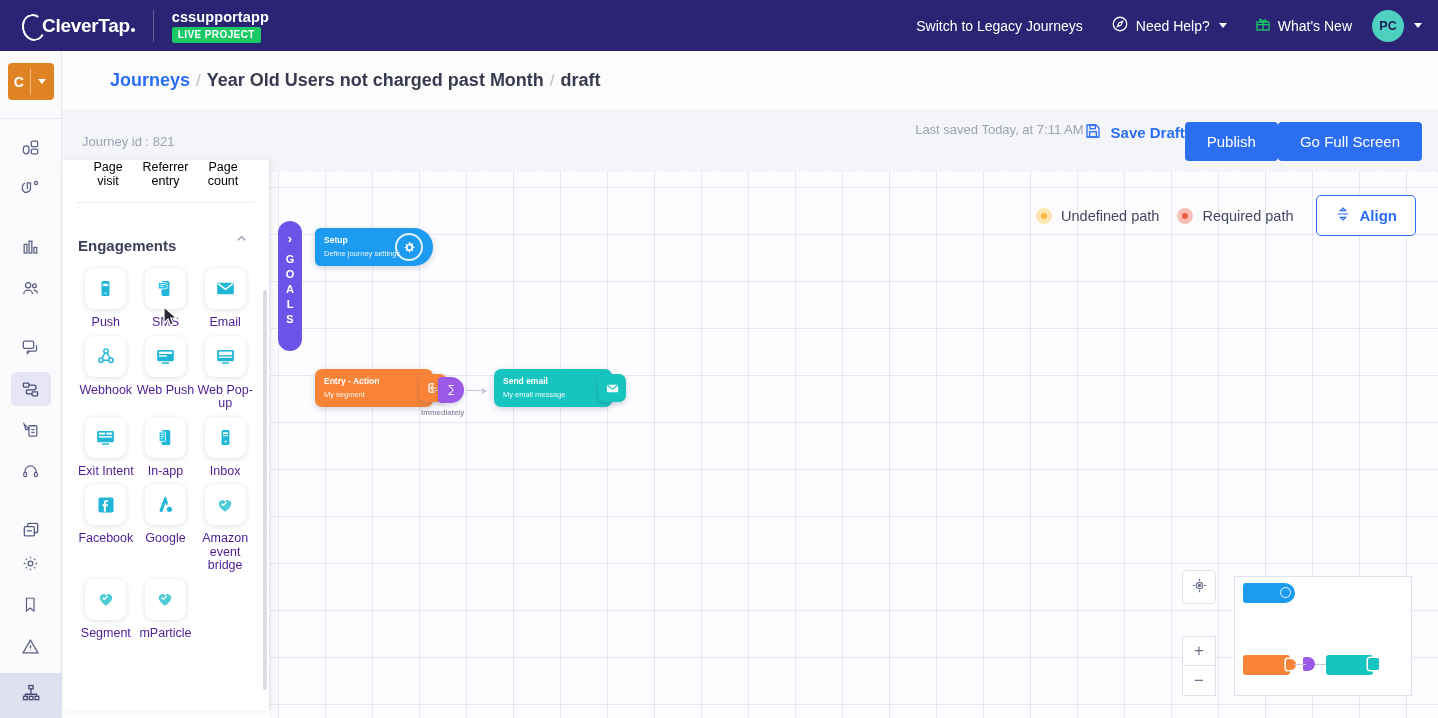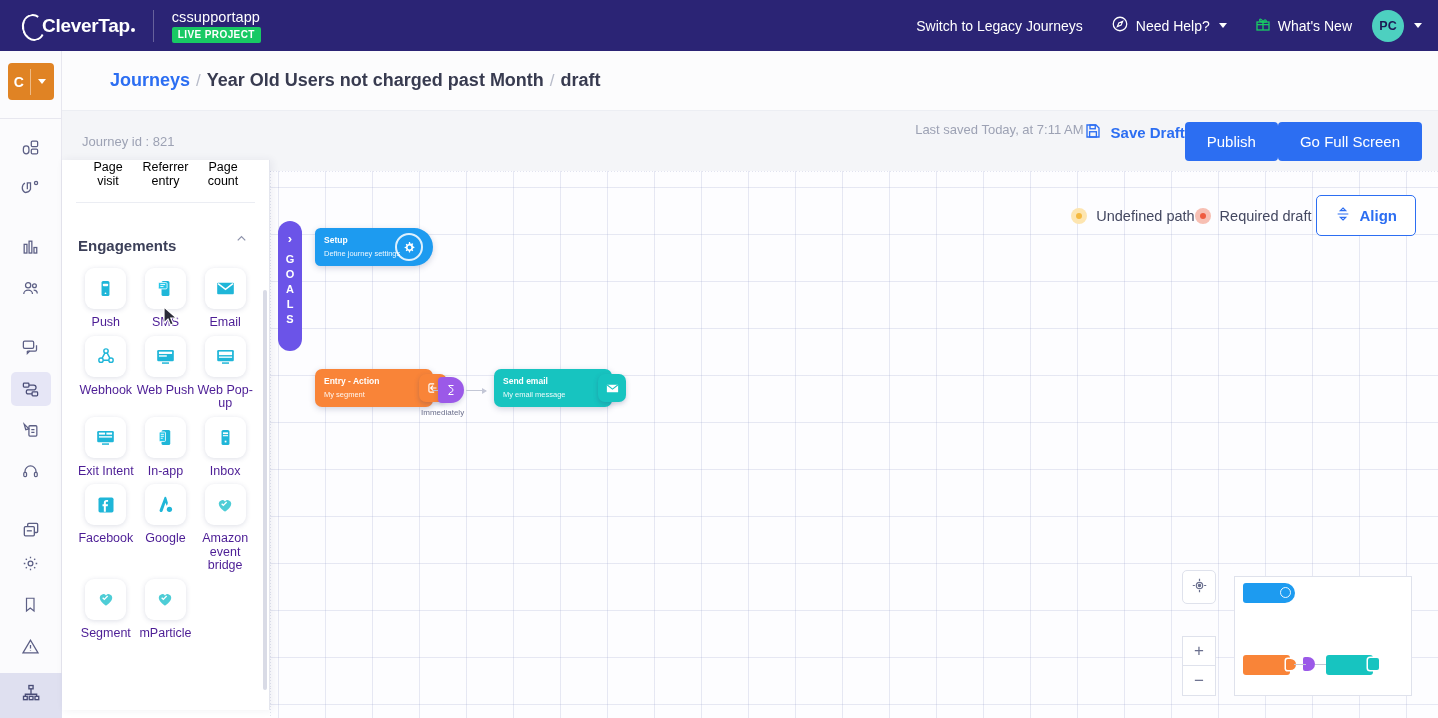--- a/index.html
+++ b/index.html
@@ -25,21 +25,21 @@
     border-radius: 50%; border-right-color: transparent;
     transform: rotate(-14deg);
   }
   .logo-text { color: #fff; font-size: 19px; font-weight: 700; letter-spacing: -0.3px; margin-left: 2px; }
   .logo-text::after {
     content: ""; display:inline-block; width:4px; height:4px;
     background:#fff; border-radius:50%; margin-left:1px; vertical-align: baseline;
   }
   .vdivide { width: 1px; height: 32px; background: rgba(255,255,255,0.28); margin: 0 18px; }
   .proj-col { display: flex; flex-direction: column; gap: 2px; }
-  .proj-name { color: #fff; font-size: 14.5px; font-weight: 400; letter-spacing: .1px;}
+  .proj-name { color: #fff; font-size: 14.5px; font-weight: 700; letter-spacing: .1px;}
   .live-badge {
     background: #18c964; color: #fff; font-size: 10px; font-weight: 700;
     letter-spacing: .4px; padding: 2px 6px 3px; border-radius: 2px; width: fit-content;
   }
   .top-right { margin-left: auto; display: flex; align-items: center; padding-right: 16px; gap: 0px; }
   .tr-item {
     display: flex; align-items: center; gap: 7px;
     color: #ffffff; font-size: 14px; padding: 0 14px; height: 51px; cursor: pointer;
     white-space: nowrap;
   }
@@ -163,21 +163,21 @@
   .goals-tab {
     position: absolute; left: 8px; top: 50px; width: 24px; height: 130px;
     background: #6b54e8; border-radius: 12px;
     display: flex; flex-direction: column; align-items: center; padding-top: 10px;
     cursor: pointer;
   }
   .goals-chev { color:#fff; font-size: 13px; font-weight: 700; margin-bottom: 6px;}
   .goals-letters { color:#fff; font-size: 11px; font-weight: 700; line-height: 15px; text-align:center; }
 
   
-  .legend { position: absolute; right: 22px; top: 24px; display: flex; align-items: center; }
+  .legend { position: absolute; right: 22px; top: 24px; display: flex; align-items: center; gap: 18px; }
   .leg-item { display: flex; align-items: center; gap: 9px; color: #434760; font-size: 14.5px; }
   .dot { width: 16px; height: 16px; border-radius: 50%; display:flex;align-items:center;justify-content:center; }
   .dot i { width:6px;height:6px;border-radius:50%; display:block; }
   .align-btn {
     display: flex; align-items: center; gap: 9px;
     border: 1.5px solid #2c6ef2; border-radius: 5px; padding: 10px 18px;
     color: #2c6ef2; font-size: 15px; font-weight: 600; background:#fff; cursor: pointer;
     margin-left: 4px;
   }
 
@@ -464,21 +464,21 @@
       <div class="leg-item">
         <span class="dot" style="background:#fde5b0">
             <i style="background:#f5b940"></i>
           </span>
         <span>Undefined path</span>
       </div>
       <div class="leg-item">
         <span class="dot" style="background:#f7bfb3">
             <i style="background:#ef5b3f"></i>
           </span>
-        <span>Required draft</span>
+        <span>Required path</span>
       </div>
       <div class="align-btn">
         <span>
           <svg width="16" height="16" viewBox="0 0 24 24" fill="none" stroke="#2c6ef2" stroke-width="1.8">
             <path d="M12 3l4 4H8zM12 21l4-4H8zM4 12h16"></path>
           </svg>
         </span>
         <span>Align</span>
       </div>
     </div>

